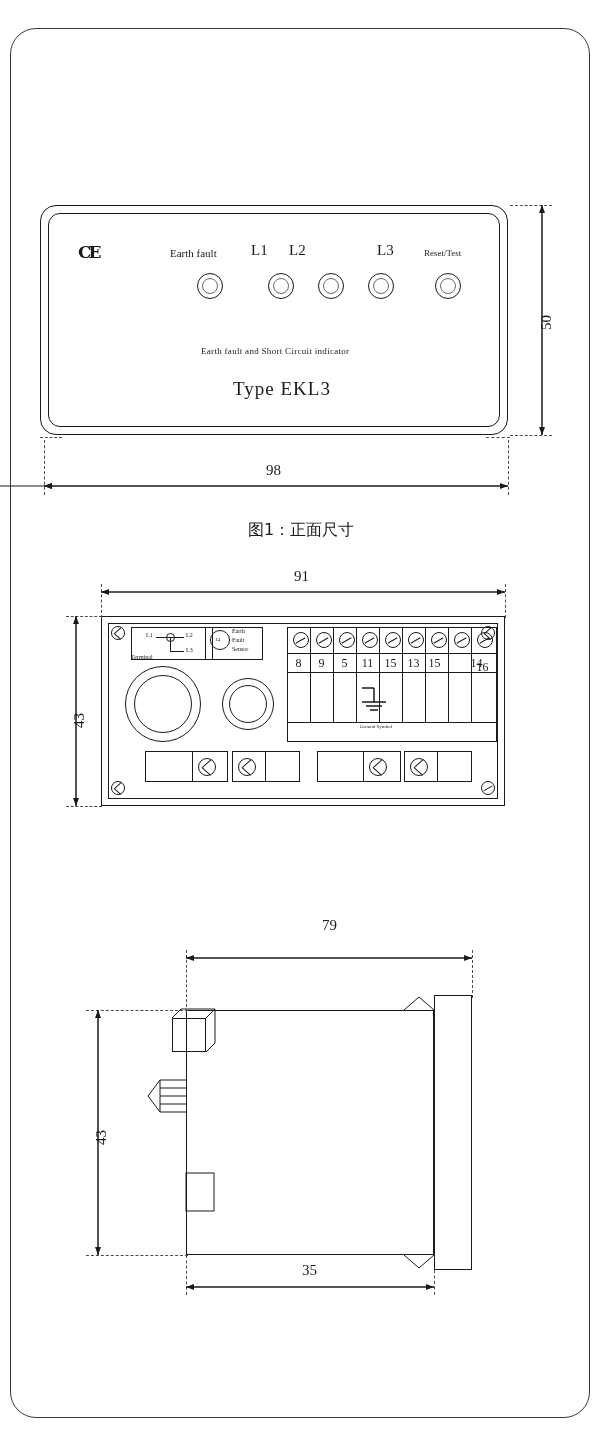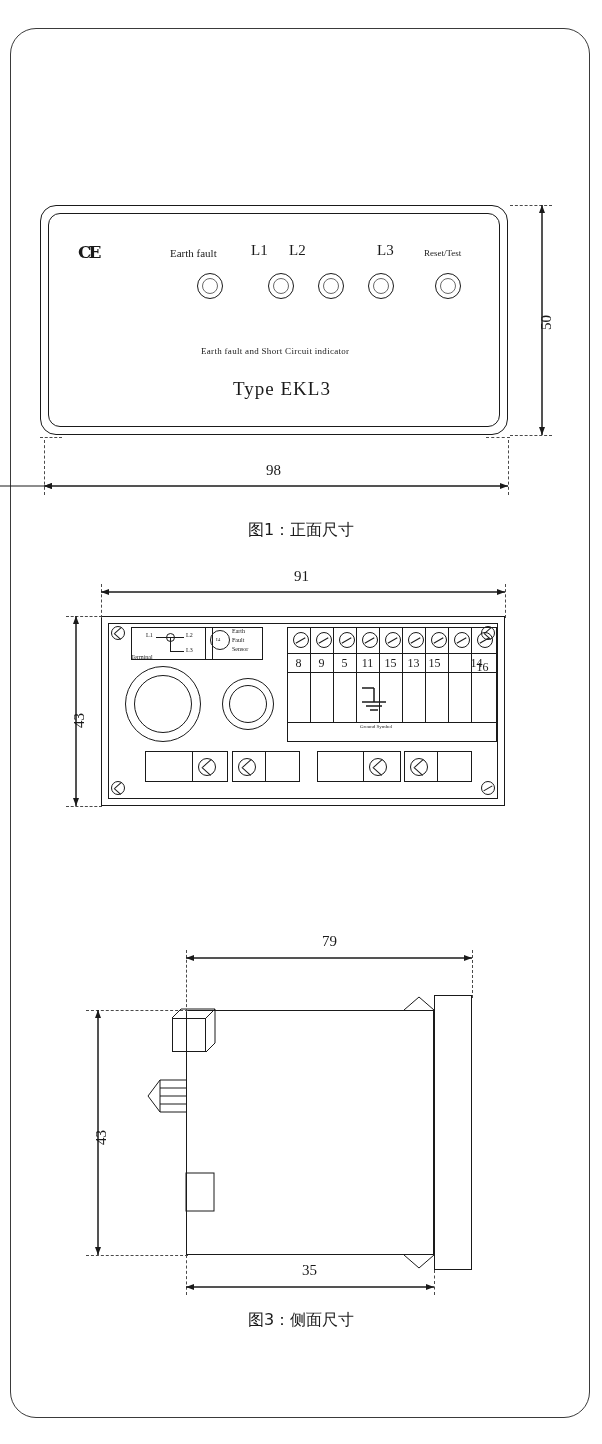--- a/index.html
+++ b/index.html
@@ -384,19 +384,18 @@
 
     <svg class="arrow-layer" width="602" height="420">
       <line x1="186" y1="53" x2="472" y2="53" stroke="#1a1a1a" stroke-width="1" marker-end="url(#ar)"></line>
       <line x1="472" y1="53" x2="186" y2="53" stroke="#1a1a1a" stroke-width="1" marker-end="url(#ar)"></line>
       <line x1="98" y1="105" x2="98" y2="350" stroke="#1a1a1a" stroke-width="1" marker-end="url(#ar)"></line>
       <line x1="98" y1="350" x2="98" y2="105" stroke="#1a1a1a" stroke-width="1" marker-end="url(#ar)"></line>
       <line x1="186" y1="382" x2="434" y2="382" stroke="#1a1a1a" stroke-width="1" marker-end="url(#ar)"></line>
       <line x1="434" y1="382" x2="186" y2="382" stroke="#1a1a1a" stroke-width="1" marker-end="url(#ar)"></line>
     </svg>
 
-    <div class="dim-txt" style="left:322px; top:28px;">79</div>
+    <div class="dim-txt" style="left:322px; top:12px;">79</div>
     <div class="dim-txt vert" style="left:93px; top:240px;">43</div>
     <div class="dim-txt" style="left:302px; top:357px;">35</div>
 
-    <div class="cap" style="top:405px;">图3：侧面尺寸</div>
   </div>
 </div>
 
 </body></html>

